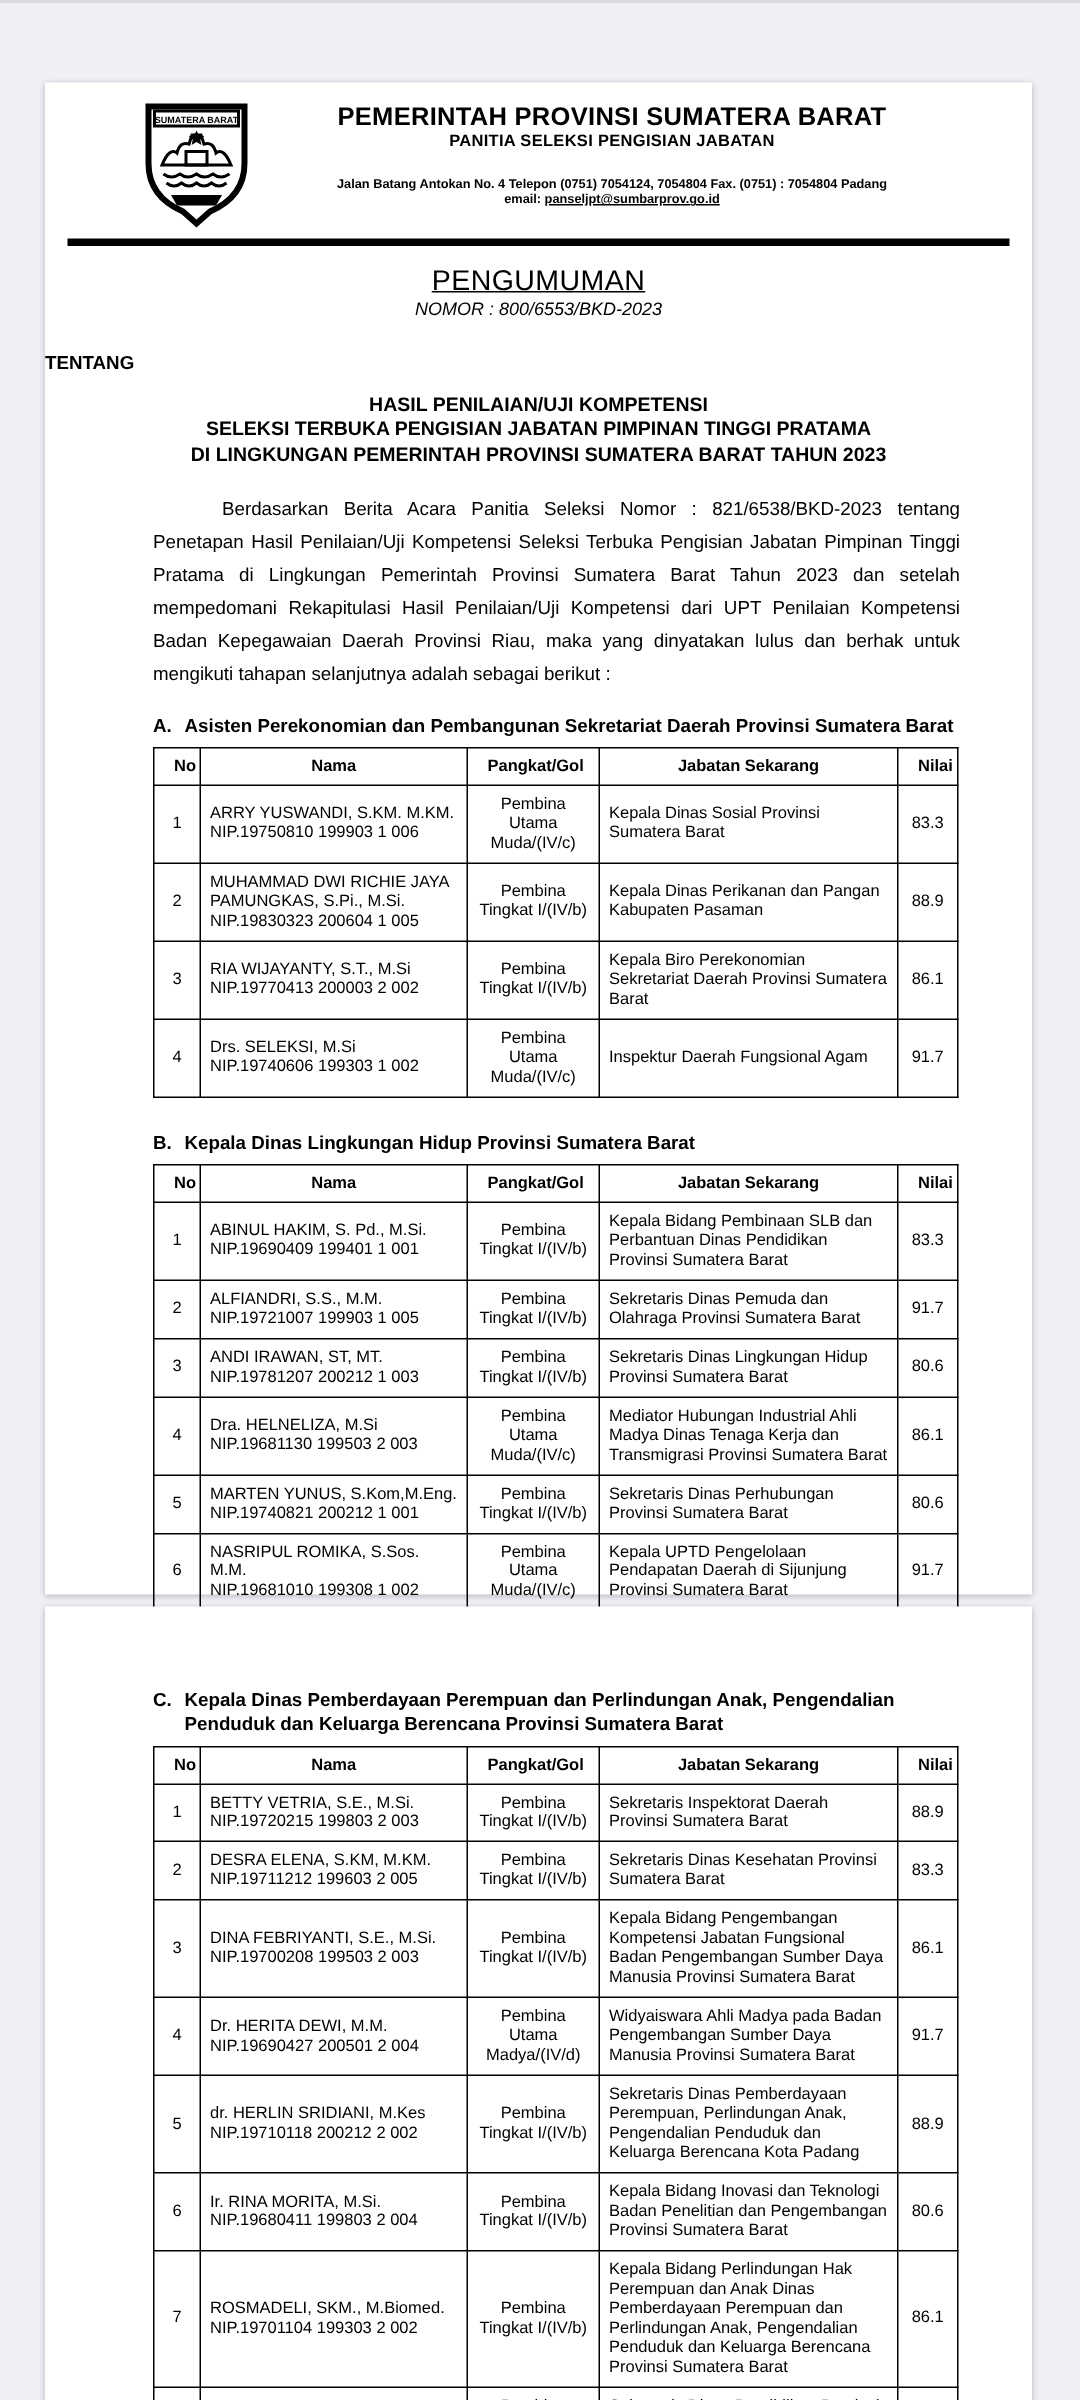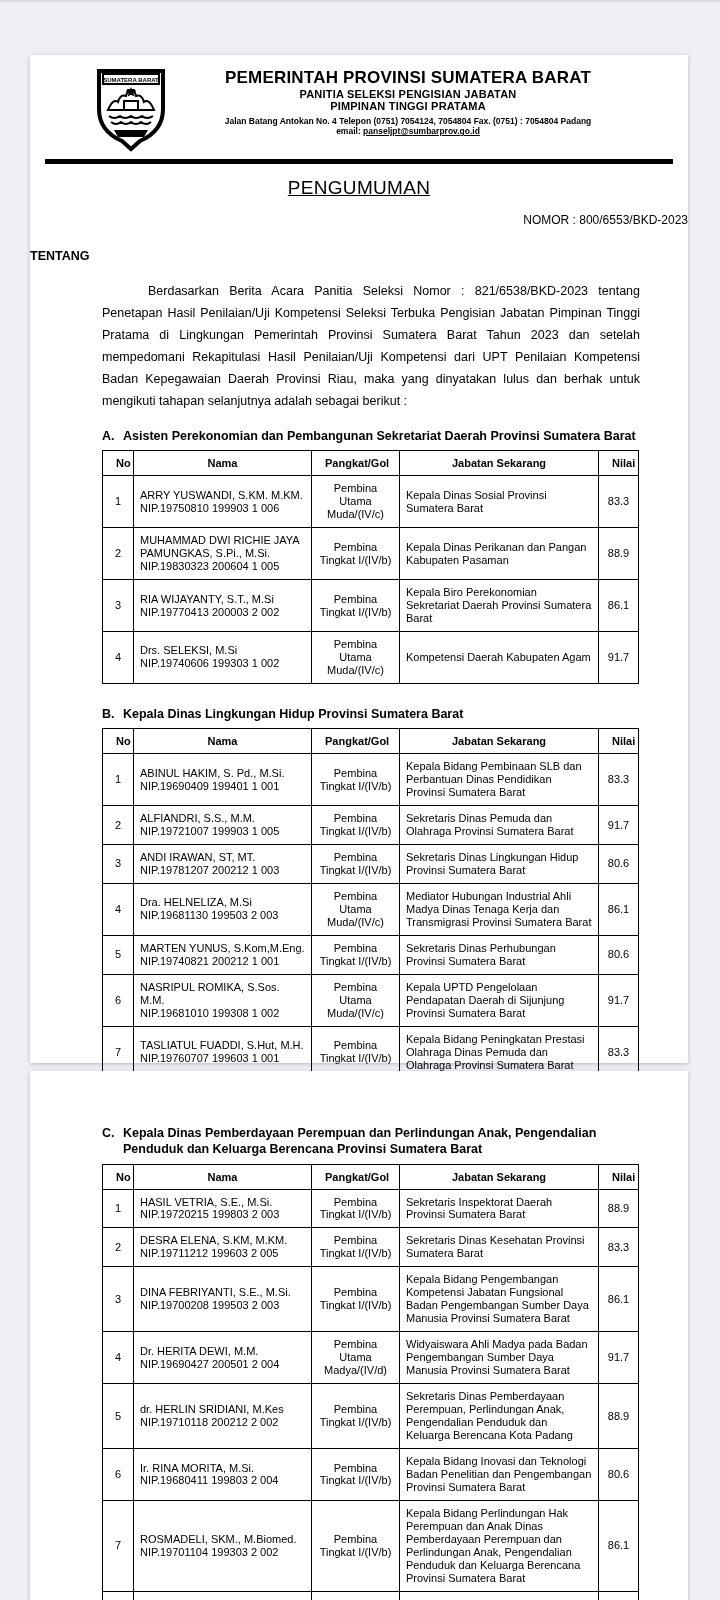--- a/index.html
+++ b/index.html
@@ -16,28 +16,28 @@
   }
   #page1 { top:55px; height:1008px; }
   #page2 { top:1071px; height:700px; }
 
   
   .letterhead { display:flex; padding:13px 36px 0 64px; }
   .logo { width:74px; height:84px; flex:0 0 74px; }
   .lh-text { flex:1; text-align:center; padding:0 10px 0 6px; }
   .lh-line1 { font-size:17px; font-weight:bold; letter-spacing:.2px; }
   .lh-line2, .lh-line3 { font-size:11px; font-weight:bold; letter-spacing:.2px; }
-  .lh-address { font-size:8.5px; font-weight:bold; margin-top:4px; }
+  .lh-address { font-size:8.5px; font-weight:bold; margin-top:17px; }
   .lh-email { font-size:8.5px; font-weight:bold; }
   .lh-email a { color:#000; text-decoration:underline; }
   .rule { height:5px; background:#000; margin:7px 15px 0 15px; }
 
   
   .ann-title { text-align:center; font-size:19px; font-weight:normal; text-decoration:underline; margin-top:13px; letter-spacing:.3px; }
-  .ann-number { text-align:right; font-size:12px; margin-top:14px; }
+  .ann-number { text-align:center; font-size:12px; margin-top:0;font-style:italic; }
   .ann-about { text-align:left; font-size:12.5px; font-weight:bold; margin-top:22px; }
   .ann-subject { text-align:center; font-size:13px; font-weight:bold; line-height:1.25; margin-top:13px; }
   .body-par {
     margin:17px 48px 0 72px; font-size:12.5px; line-height:22px;
     text-align:justify; text-indent:46px;
   }
 
   
   .section { margin:0 48px 0 72px; }
   .sec-a { margin-top:16px; }
@@ -72,30 +72,34 @@
         <path d="M14 42 q5 -12 10 -8 q2 -8 8 -6 l2 -6 h6 l2 6 q6 -2 8 6 q5 -4 10 8 Z" fill="none" stroke="#000" stroke-width="2"></path>
         <rect x="30" y="33" width="14" height="9" fill="none" stroke="#000" stroke-width="2"></rect>
         <path d="M15 48 q5 4 11 0 q5 4 11 0 q5 4 11 0 q5 4 11 0" fill="none" stroke="#000" stroke-width="2"></path>
         <path d="M17 54 q5 4 10 0 q5 4 10 0 q5 4 10 0 q5 4 10 0" fill="none" stroke="#000" stroke-width="2"></path>
         <path d="M20 62 h34 l-4 7 h-26 Z" fill="#000"></path>
       </svg>
     </div>
     <div class="lh-text">
       <div class="lh-line1">PEMERINTAH PROVINSI SUMATERA BARAT</div>
       <div class="lh-line2">PANITIA SELEKSI PENGISIAN JABATAN</div>
-      <div class="lh-line3">PIMPINAN TINGGI PRATAMA</div>
       <div class="lh-address">Jalan Batang Antokan No. 4 Telepon (0751) 7054124, 7054804 Fax. (0751) : 7054804 Padang</div>
       <div class="lh-email"><span>email: </span><a href="#">panseljpt@sumbarprov.go.id</a></div>
     </div>
   </div>
   <div class="rule"></div>
 
   <div class="ann-title">PENGUMUMAN</div>
   <div class="ann-number">NOMOR : 800/6553/BKD-2023</div>
   <div class="ann-about">TENTANG</div>
+  <div class="ann-subject">
+    <div>HASIL PENILAIAN/UJI KOMPETENSI</div>
+    <div>SELEKSI TERBUKA PENGISIAN JABATAN PIMPINAN TINGGI PRATAMA</div>
+    <div>DI LINGKUNGAN PEMERINTAH PROVINSI SUMATERA BARAT TAHUN 2023</div>
+  </div>
 
   <p class="body-par">Berdasarkan Berita Acara Panitia Seleksi Nomor : 821/6538/BKD-2023 tentang Penetapan Hasil Penilaian/Uji Kompetensi Seleksi Terbuka Pengisian Jabatan Pimpinan Tinggi Pratama di Lingkungan Pemerintah Provinsi Sumatera Barat Tahun 2023 dan setelah mempedomani Rekapitulasi Hasil Penilaian/Uji Kompetensi dari UPT Penilaian Kompetensi Badan Kepegawaian Daerah Provinsi Riau, maka yang dinyatakan lulus dan berhak untuk mengikuti tahapan selanjutnya adalah sebagai berikut :</p>
 
   <div class="section sec-a">
     <div class="sec-head">
       <span class="sec-label">A.</span>
       <span class="sec-title">Asisten Perekonomian dan Pembangunan Sekretariat Daerah Provinsi Sumatera Barat</span>
     </div>
     <table>
       <colgroup>
@@ -149,21 +153,21 @@
             <td class="nilai">86.1</td>
           </tr>
 
           <tr>
             <td class="no">4</td>
             <td class="nama">
               <span class="nm">Drs. SELEKSI, M.Si</span>
               <span class="nip">NIP.19740606 199303 1 002</span>
             </td>
             <td class="pangkat">Pembina Utama Muda/(IV/c)</td>
-            <td class="jabatan">Kompetensi Daerah Kabupaten Agam</td>
+            <td class="jabatan">Inspektur Daerah Fungsional Agam</td>
             <td class="nilai">91.7</td>
           </tr>
         </tbody>
     </table>
   </div>
 
   <div class="section sec-b">
     <div class="sec-head">
       <span class="sec-label">B.</span>
       <span class="sec-title">Kepala Dinas Lingkungan Hidup Provinsi Sumatera Barat</span>
@@ -290,21 +294,21 @@
           <th>Pangkat/Gol</th>
           <th>Jabatan Sekarang</th>
           <th>Nilai</th>
         </tr>
       </thead>
       <tbody>
 
           <tr>
             <td class="no">1</td>
             <td class="nama">
-              <span class="nm">HASIL VETRIA, S.E., M.Si.</span>
+              <span class="nm">BETTY VETRIA, S.E., M.Si.</span>
               <span class="nip">NIP.19720215 199803 2 003</span>
             </td>
             <td class="pangkat">Pembina Tingkat I/(IV/b)</td>
             <td class="jabatan">Sekretaris Inspektorat Daerah Provinsi Sumatera Barat</td>
             <td class="nilai">88.9</td>
           </tr>
 
           <tr>
             <td class="no">2</td>
             <td class="nama">

